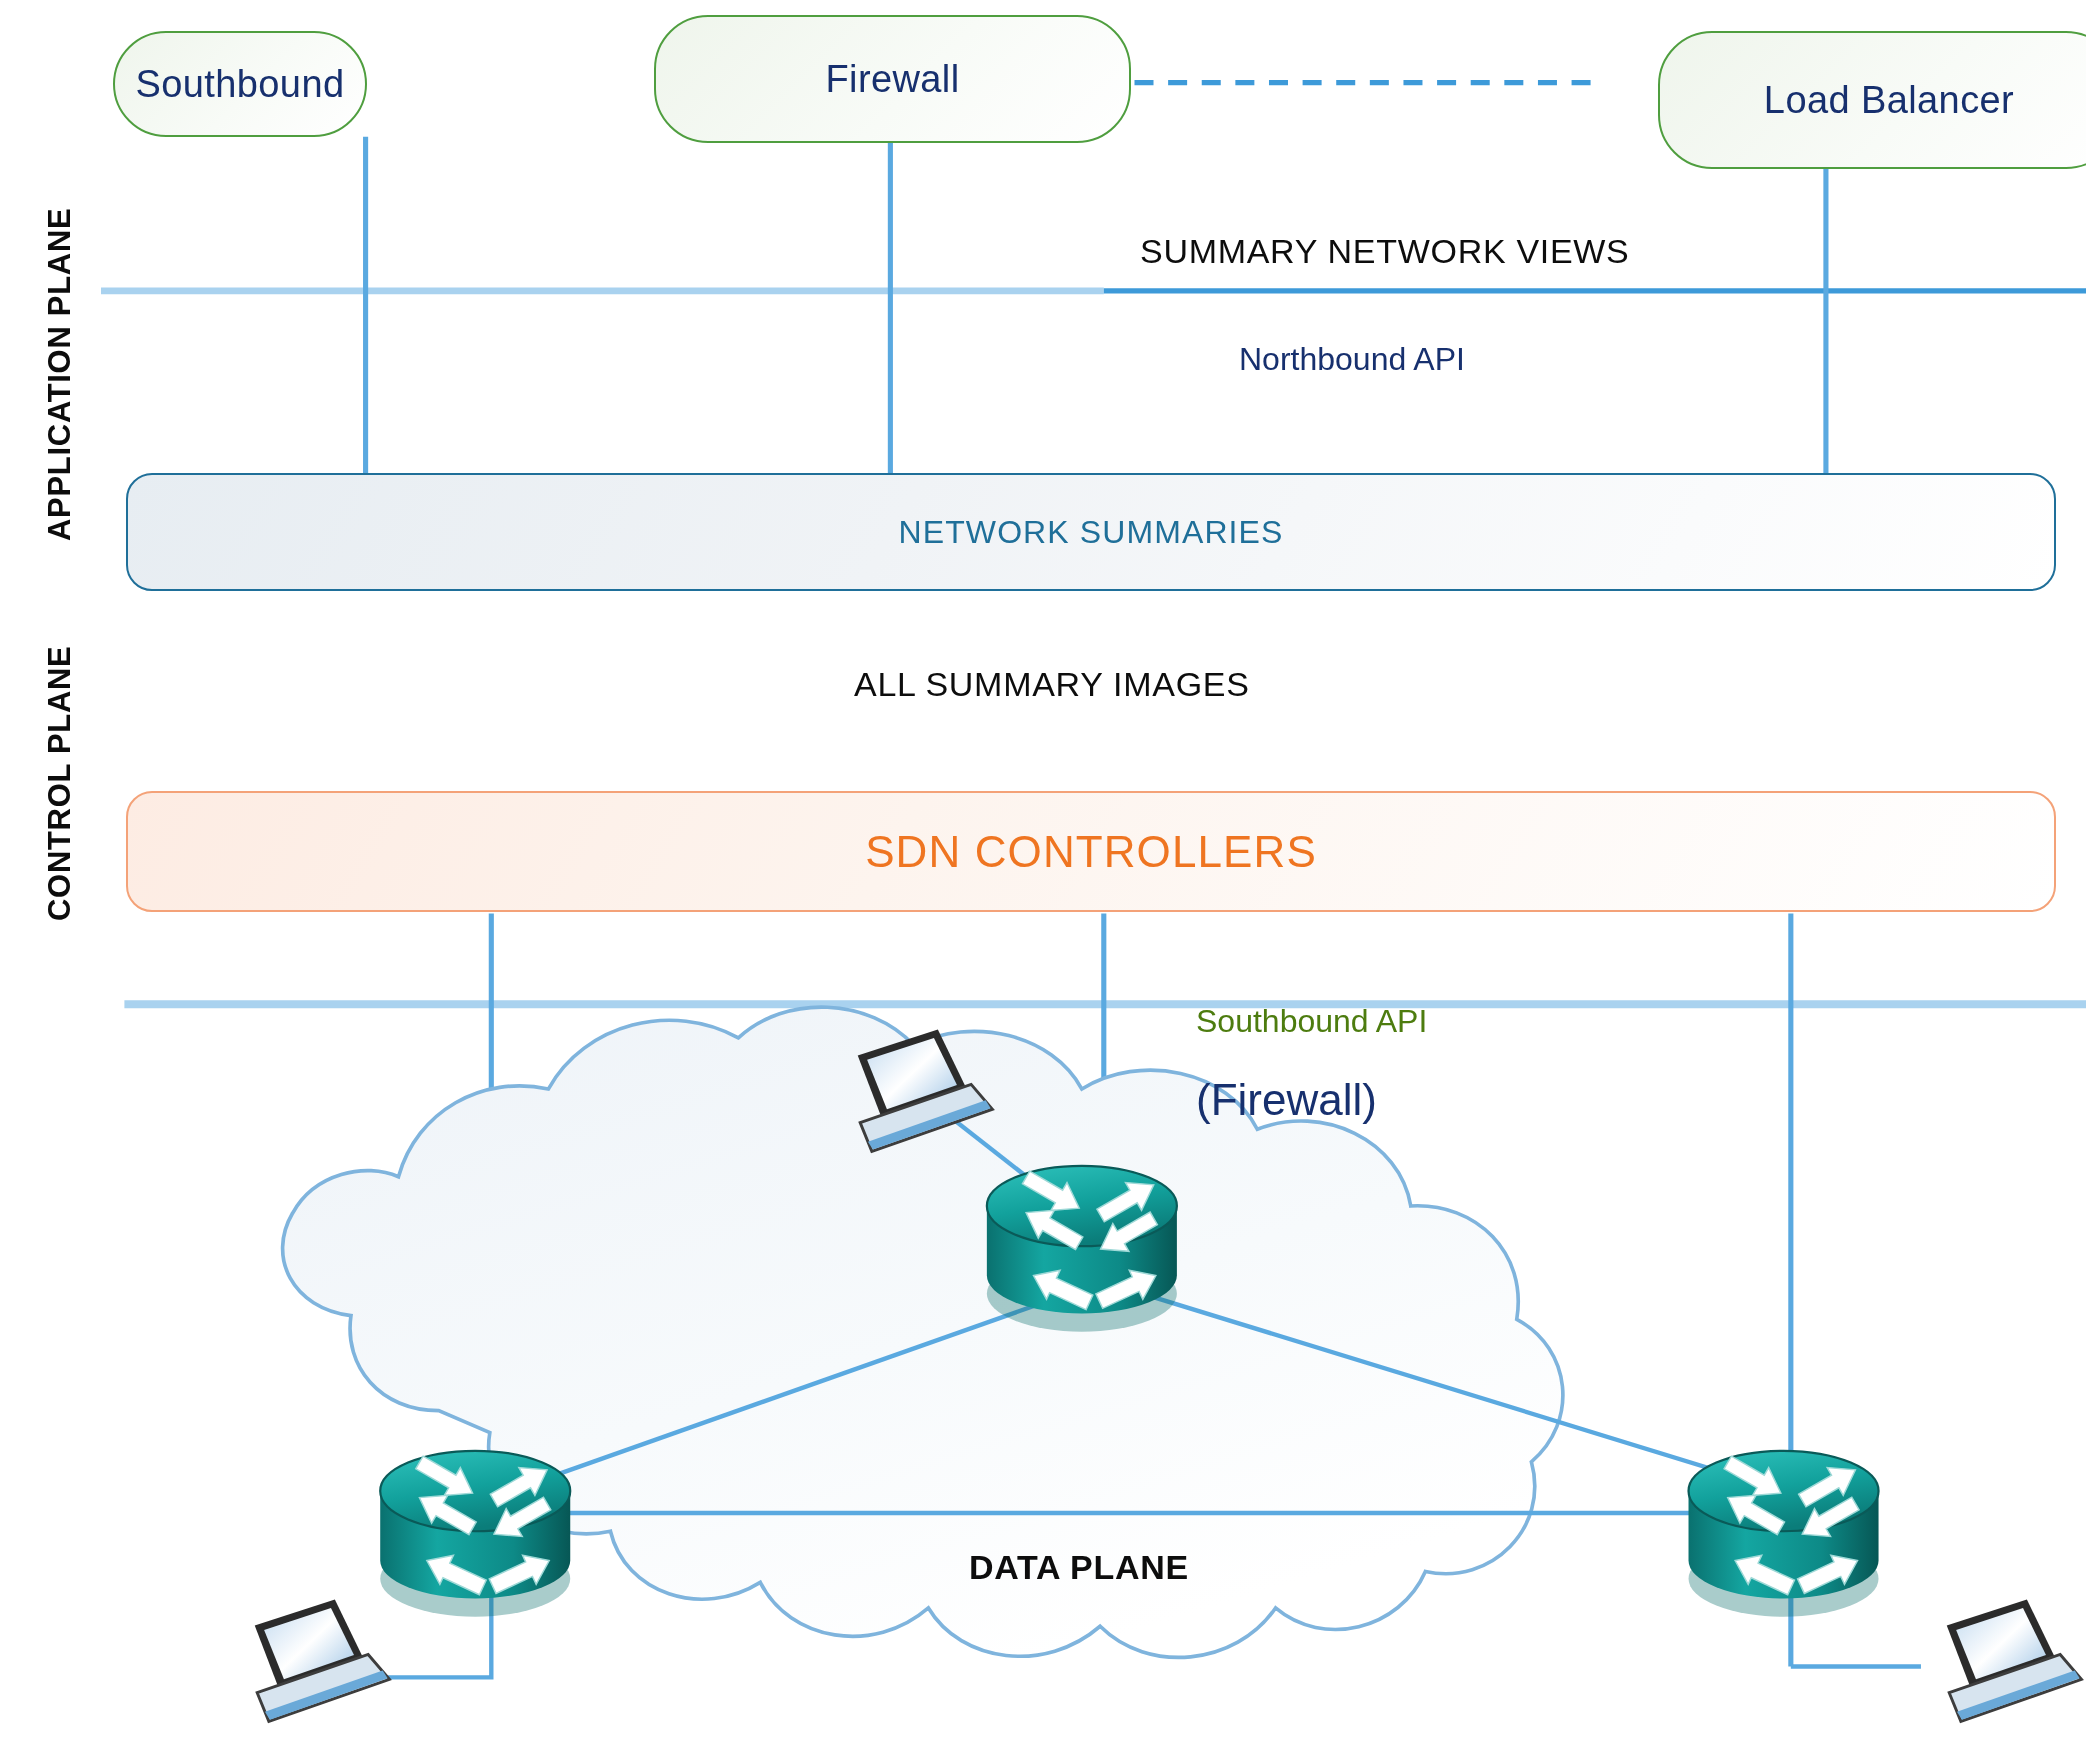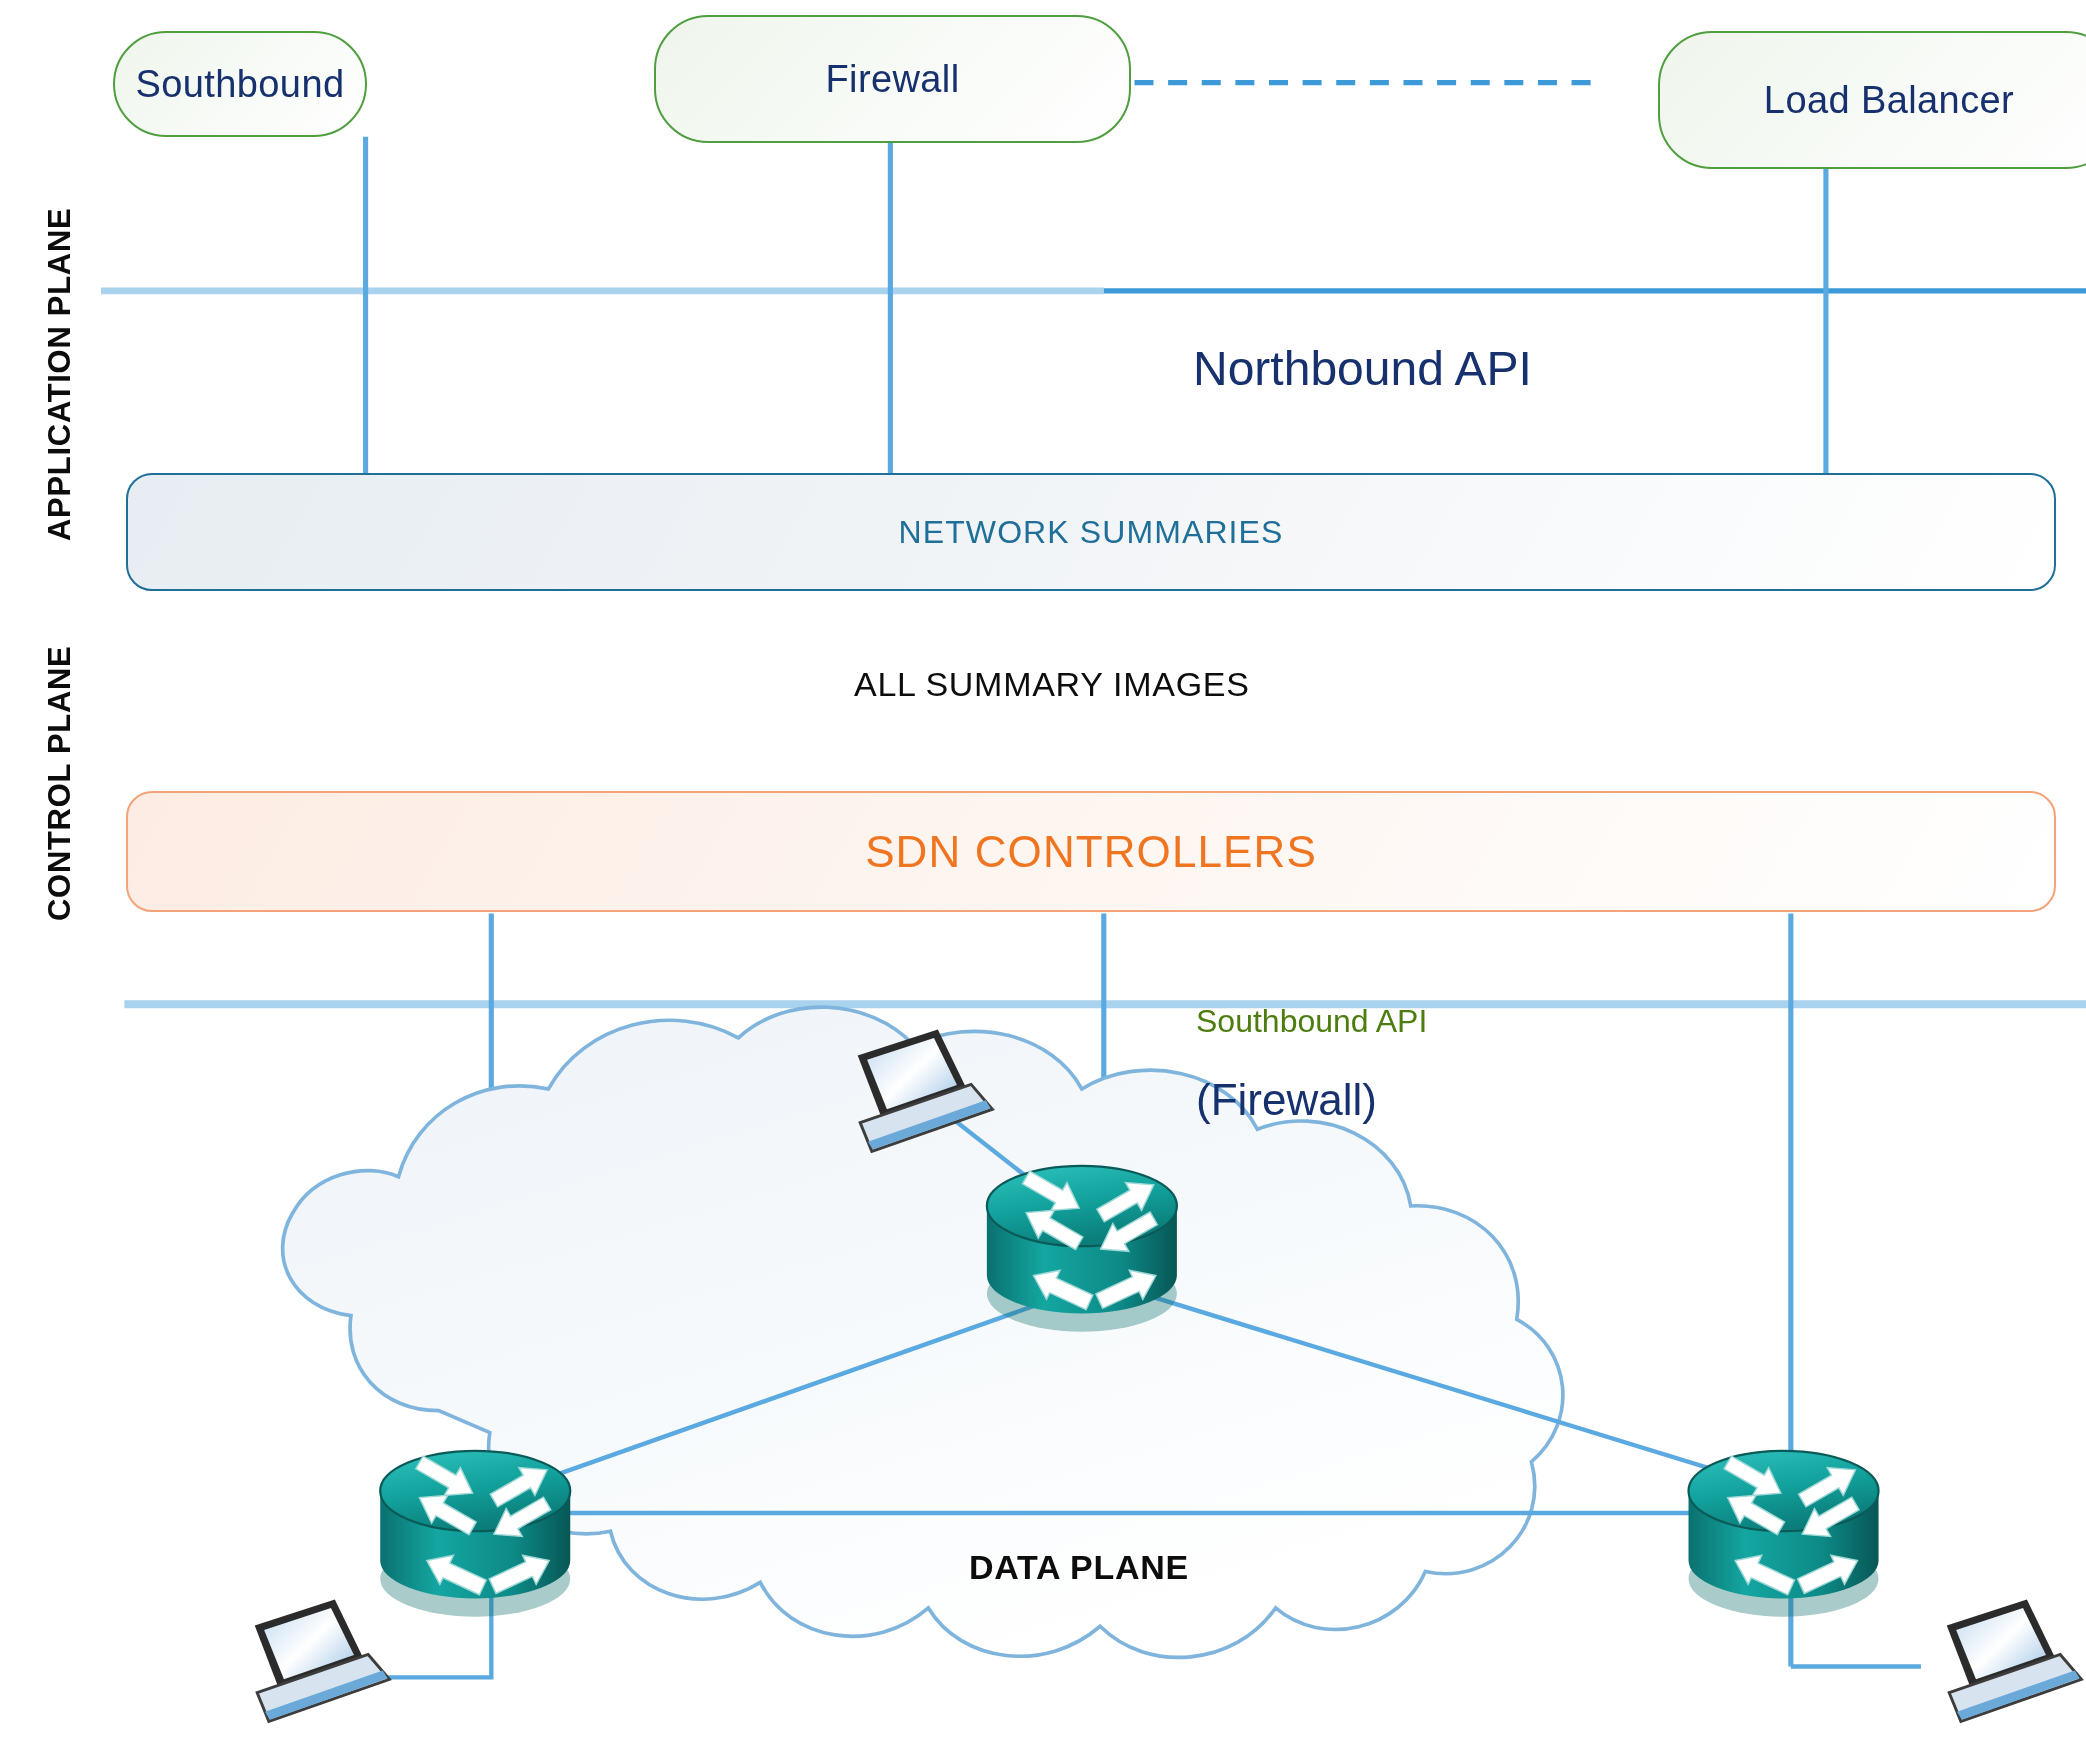--- a/index.html
+++ b/index.html
@@ -98,22 +98,22 @@
     white-space: nowrap;
   }
   #cap-summary-views {
     left: 1140px; top: 232px;
     font-size: 34px;
     font-weight: normal;
     color: #0d0d0d;
     letter-spacing: 0.7px;
   }
   #cap-northbound {
-    left: 1193px; top: 341px;
-    font-size: 48px;
+    left: 1239px; top: 341px;
+    font-size: 32px;
     color: #17306e;
   }
   #cap-all-network-images {
     left: 854px; top: 665px;
     font-size: 34px;
     color: #0d0d0d;
     letter-spacing: 0.7px;
   }
   #cap-southbound-1 {
     left: 1196px; top: 1003px;
@@ -288,20 +288,21 @@
   <div class="app-box" id="app-box-orientation">
     <span>Southbound</span>
   </div>
   <div class="app-box" id="app-box-firewall">
     <span>Firewall</span>
   </div>
   <div class="app-box" id="app-box-loadbal">
     <span>Load Balancer</span>
   </div>
 
+  <div class="caption" id="cap-summary-views">SUMMARY NETWORK VIEWS</div>
   <div class="caption" id="cap-northbound">Northbound API</div>
 
   <div class="plane-bar" id="bar-network-summaries">
     <span>NETWORK SUMMARIES</span>
   </div>
 
   <div class="caption" id="cap-all-network-images">ALL SUMMARY IMAGES</div>
 
   <div class="plane-bar" id="bar-sdn-controllers">
     <span>SDN CONTROLLERS</span>

